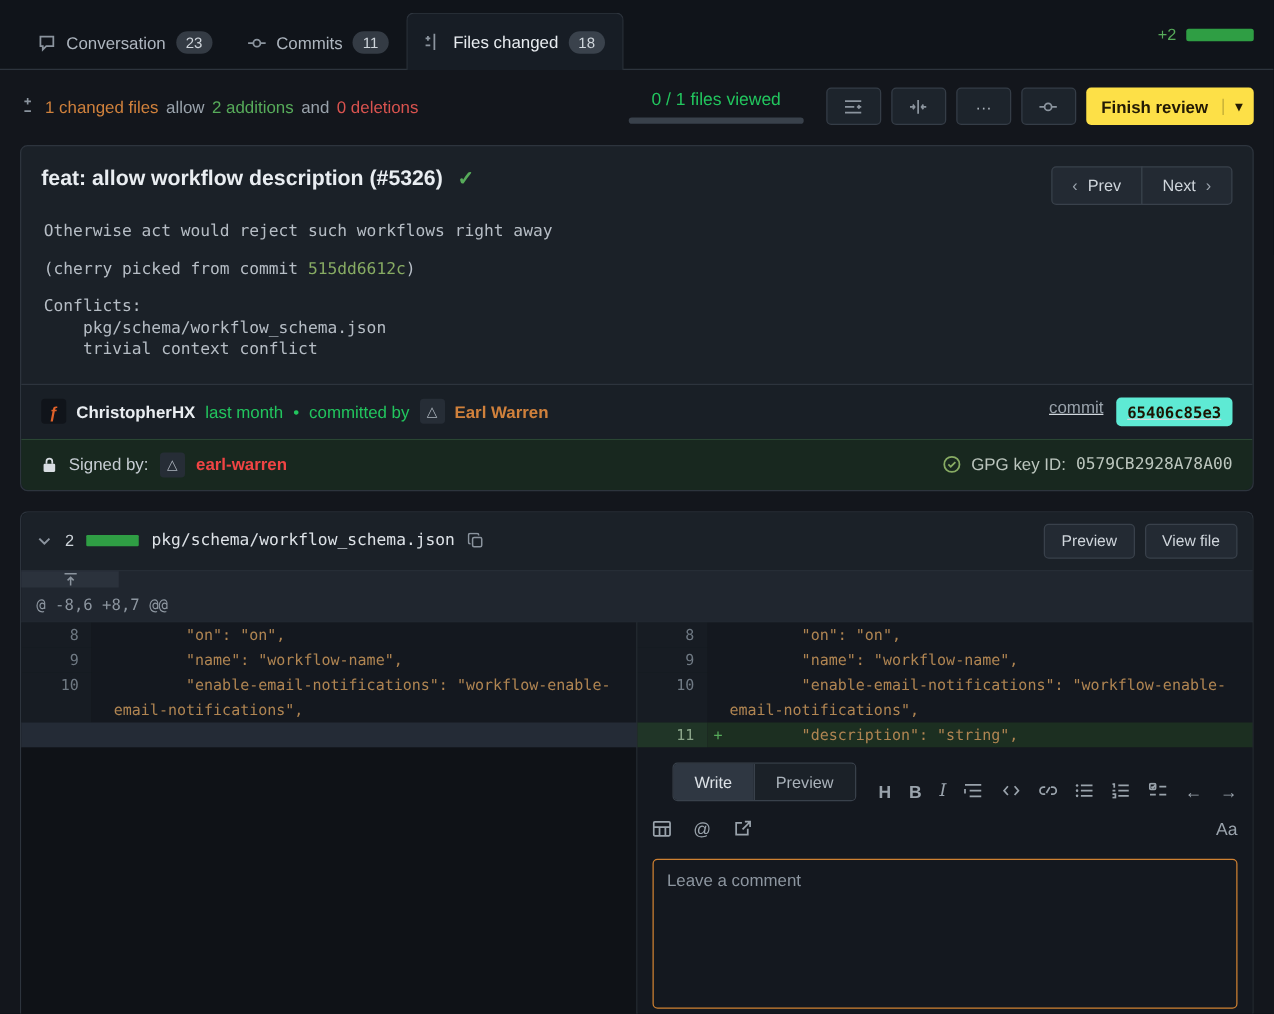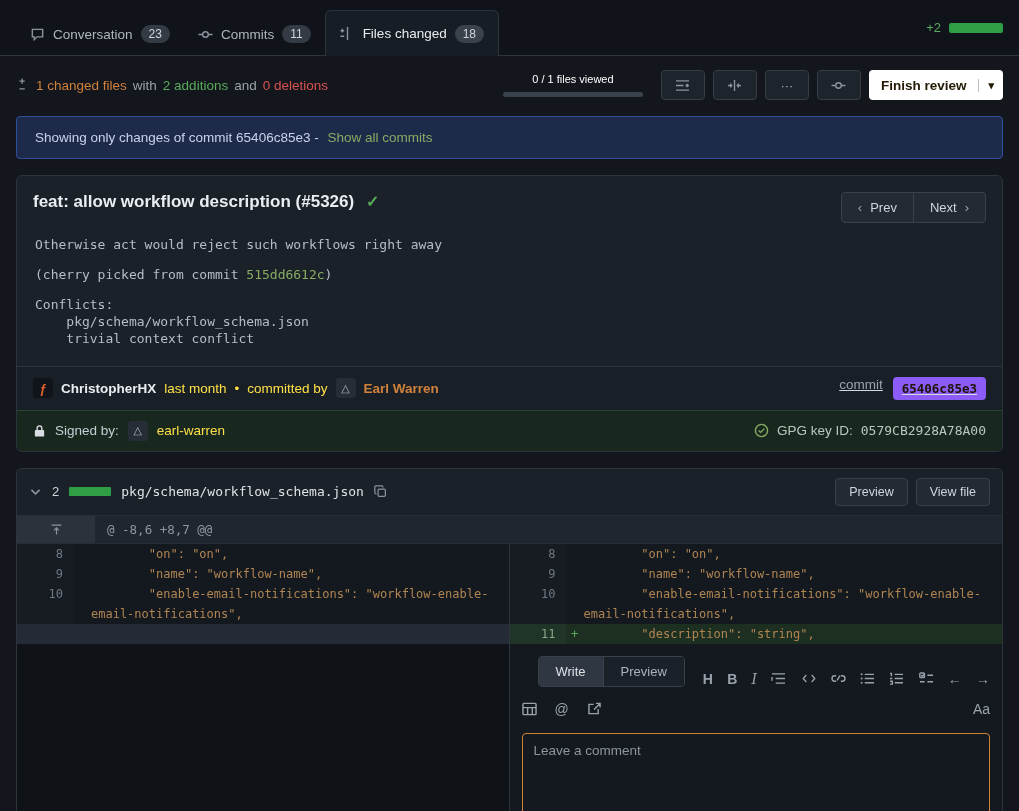--- a/index.html
+++ b/index.html
@@ -42,29 +42,29 @@
   .toolbar-row {
     display: flex; align-items: center; justify-content: space-between;
     padding: 14px 16px 16px;
   }
   .summary { display: flex; align-items: center; gap: 6px; color: #99a2ab; }
   .t-orange { color: #d0813c; }
   .t-green  { color: #57ab5a; }
   .t-red    { color: #d9534f; }
   .controls { display: flex; align-items: center; gap: 8px; }
   .viewed { display: flex; flex-direction: column; align-items: center; gap: 7px; margin-right: 10px; }
-  .viewed-label { color: #ffffff; font-size: 11px; }
+  .viewed-label { color: #22c55e; font-size: 14px; }
   .viewed-track { width: 140px; height: 5px; background: #39414b; border-radius: 3px; }
   .iconbtn {
     width: 44px; height: 30px; background: #1d242c; border: 1px solid #353d47;
     border-radius: 4px; display: grid; place-items: center; color: #adb5bd; cursor: pointer;
     font-size: 13px;
   }
   .finish-btn {
-    height: 30px; display: flex; align-items: center; background: #ffffff;
+    height: 30px; display: flex; align-items: center; background: #fde047;
     color: #231a05; font-weight: bold; border-radius: 4px; overflow: hidden; cursor: pointer;
   }
   .finish-btn .lbl { padding: 0 12px; }
   .finish-btn .caret { padding: 0 9px; border-left: 1px solid rgba(0,0,0,.25); font-size: 11px; }
 
   
   .banner {
     margin: 0 16px 16px; padding: 13px 18px; background: #1e2a4a;
     border: 1px solid #2f4f9e; border-radius: 4px; color: #c8d3ea;
   }
@@ -93,52 +93,52 @@
     display: flex; align-items: center; gap: 8px; padding: 10px 16px;
     border-top: 1px solid #2d343d; background: #191f26; font-size: 13.5px;
   }
   .avatar {
     width: 20px; height: 20px; border-radius: 3px; background: #10141a;
     display: grid; place-items: center; font-size: 13px; flex: none;
   }
   .avatar.orange { color: #e0622a; font-weight: bold; }
   .avatar.tri { color: #aeb6bf; background: #262d36; font-size: 11px; }
   .author-name { color: #e9edf1; font-weight: 600; }
-  .meta { color: #fde047; }
+  .meta { color: #22c55e; }
   .committer-name { color: #d0813c; font-weight: 600; }
   .commit-right { margin-left: auto; display: flex; align-items: flex-start; gap: 10px; text-decoration: underline; }
   .commit-label { color: #99a2ab; }
   .sha-badge {
-    background: #8b5cf6; color: #1d1302; font-family: "DejaVu Sans Mono", monospace;
+    background: #5eead4; color: #1d1302; font-family: "DejaVu Sans Mono", monospace;
     font-size: 12.5px; font-weight: bold; padding: 4px 9px; border-radius: 4px; cursor: pointer;
   }
   .signed-row {
     display: flex; align-items: center; gap: 9px; padding: 10px 16px;
     background: #18281f; border-top: 1px solid #2a4633; border-radius: 0 0 6px 6px;
     color: #c6cdd3; font-size: 13.5px;
   }
-  .signer { color: #fde047; font-weight: 400; }
+  .signer { color: #ef4444; font-weight: 700; }
   .signed-right { margin-left: auto; display: flex; align-items: center; gap: 8px; color: #bcc6be; }
   .gpg-key { font-family: "DejaVu Sans Mono", monospace; font-size: 13px; }
 
   
   .diff-panel { margin: 0 16px; background: #14181f; border: 1px solid #2d343d; border-radius: 6px 6px 0 0; border-bottom: none; }
   .file-header {
     display: flex; align-items: center; gap: 10px; padding: 9px 12px;
     background: #1b2128; border-radius: 6px 6px 0 0;
   }
   .add-count { color: #cfd5db; font-size: 13px; }
   .stat-bar { width: 42px; height: 9px; background: #2f9e44; border-radius: 1px; }
   .file-name { font-family: "DejaVu Sans Mono", monospace; font-size: 13px; color: #dde2e7; }
   .file-actions { margin-left: auto; display: flex; gap: 8px; }
   .small-btn {
     padding: 6px 13px; background: #232a33; border: 1px solid #39414b;
     border-radius: 4px; color: #cfd5db; font-size: 12.5px; cursor: pointer;
   }
-  .hunk-row { display: flex; align-items: stretch; background: #20262f; border-top: 1px solid #262d36; }
+  .hunk-row { display: flex; align-items: stretch; background: #20262f; border-top: 1px solid #262d36; flex-direction: column; }
   .hunk-gutter { width: 78px; flex: none; background: #2b323c; display: grid; place-items: center; cursor: pointer; }
   .hunk-text { padding: 6px 12px; font-family: "DejaVu Sans Mono", monospace; font-size: 12.5px; color: #8d96a0; }
   .diff-grid { display: flex; border-top: 1px solid #262d36; }
   .half { width: 50%; display: flex; flex-direction: column; }
   .half.left { border-right: 1px solid #2d343d; }
   .drow { display: flex; }
   .num {
     width: 56px; flex: none; text-align: right; padding-right: 10px;
     background: #171c23; color: #6f7983; font-family: "DejaVu Sans Mono", monospace;
     font-size: 12px; line-height: 20px; cursor: pointer;
@@ -217,21 +217,21 @@
   </div>
 
   <div class="toolbar-row">
     <div class="summary">
       <span class="gicon">
         <svg width="14" height="14" viewBox="0 0 16 16" fill="none" stroke="currentColor" stroke-width="1.5">
             <path d="M4 3.5h6M7 0.5v6M4 12.5h6"></path>
           </svg>
       </span>
       <span class="t-orange">1 changed files</span>
-      <span>with</span>
+      <span>allow</span>
       <span class="t-green">2 additions</span>
       <span>and</span>
       <span class="t-red">0 deletions</span>
     </div>
     <div class="controls">
       <div class="viewed">
         <span class="viewed-label">0 / 1 files viewed</span>
         <span class="viewed-track"></span>
       </div>
       <div class="iconbtn">
@@ -259,24 +259,20 @@
             </svg>
         </span>
       </div>
       <div class="finish-btn">
         <span class="lbl">Finish review</span>
         <span class="caret">▾</span>
       </div>
     </div>
   </div>
 
-  <div class="banner">
-    <span>Showing only changes of commit 65406c85e3 -</span>
-    <a>Show all commits</a>
-  </div>
 
   <div class="panel">
     <div class="commit-head">
       <div>
         <span class="commit-title">feat: allow workflow description (#5326)</span>
         <span class="check">✓</span>
       </div>
       <div class="prevnext">
         <div class="pn-btn">
           <span class="pn-chev">‹</span>

